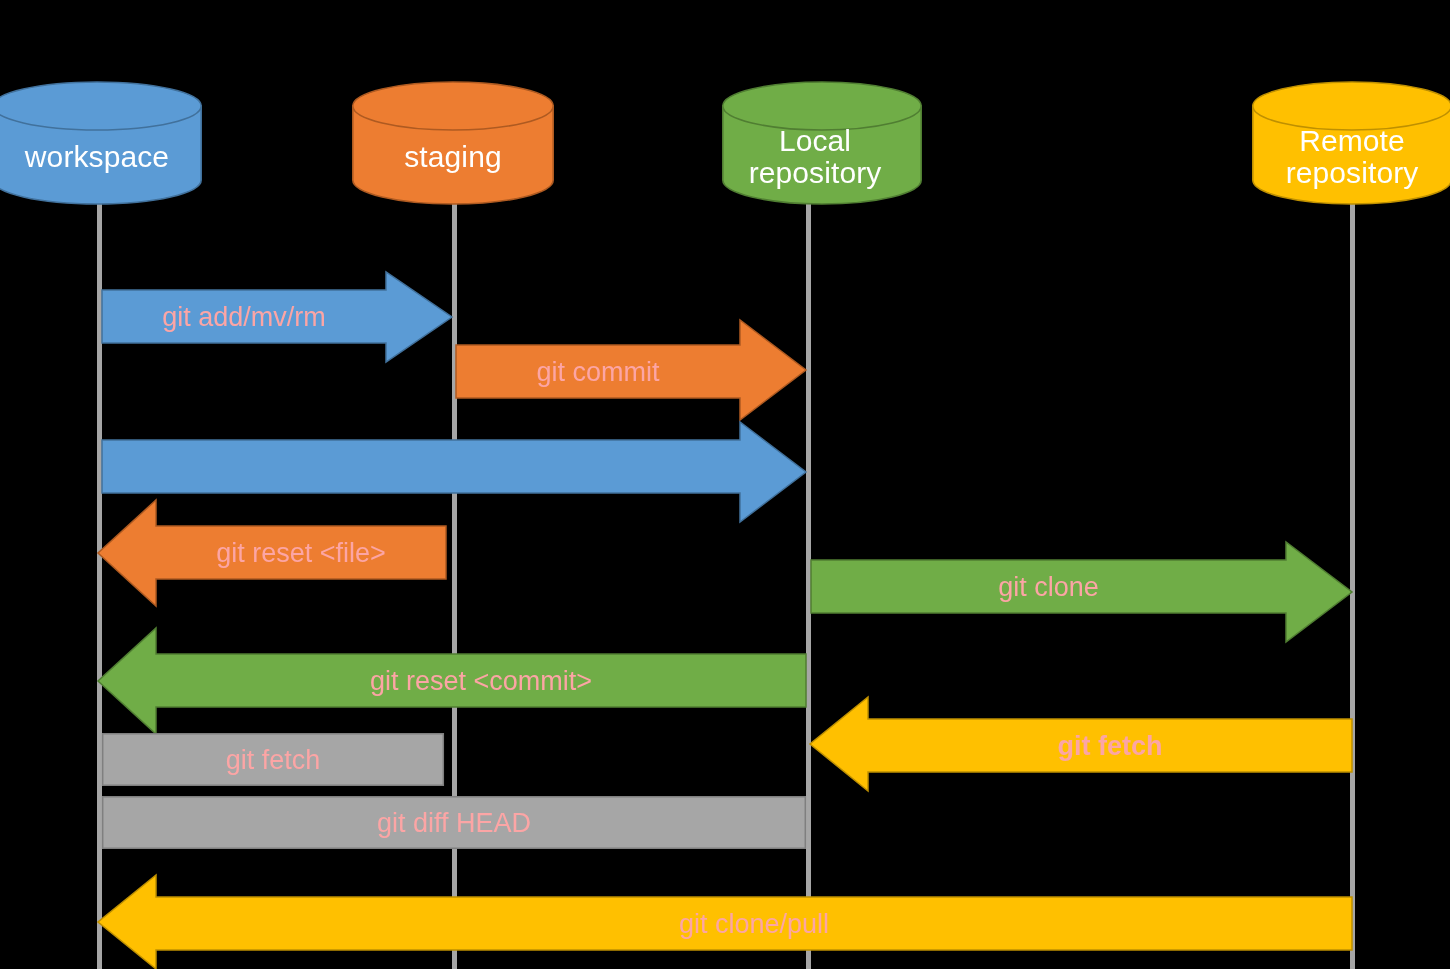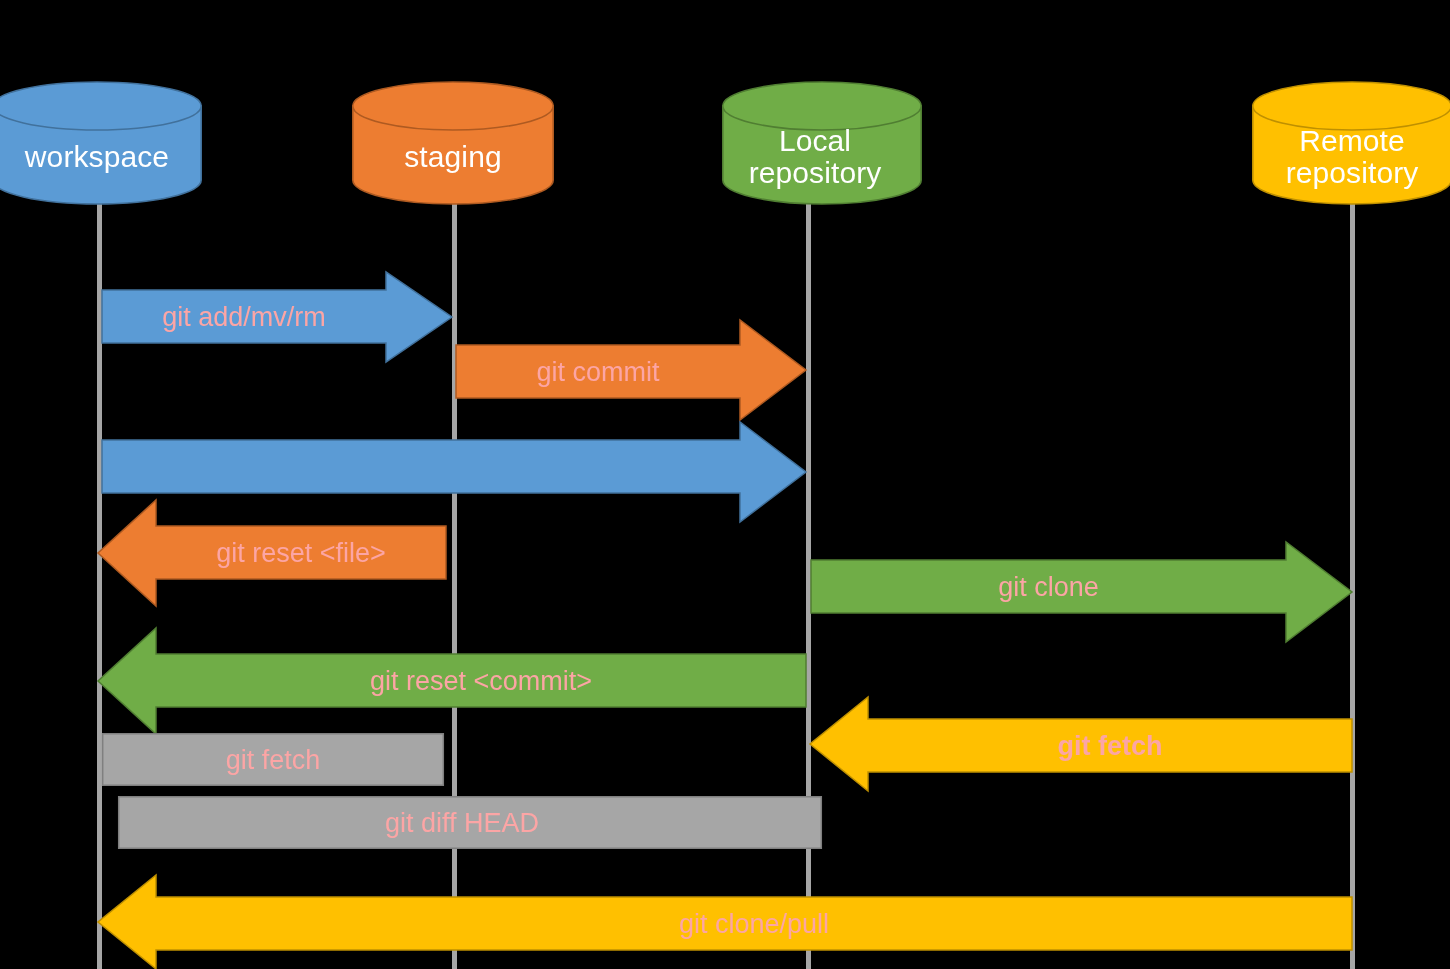--- a/index.html
+++ b/index.html
@@ -108,21 +108,21 @@
           <path d="M 542 22 L 58 22 L 58 0 L 0 47 L 58 94 L 58 75 L 542 75 Z" fill="#ffc000" stroke="#bf9000" stroke-width="1.5" stroke-linejoin="miter"></path>
         </svg>
         <div class="flow-label" style="top: 30.5px; height: 36px; line-height: 36px; left: 58px; width: 484px;">git fetch</div>
       </div>
       <div class="flow" style="left: 102px; top: 733px; width: 342px; height: 53px;">
         <svg width="342" height="53" viewBox="0 0 342 53">
           <path d="M 0.7 0.7 L 341.3 0.7 L 341.3 52.3 L 0.7 52.3 Z" fill="#a6a6a6" stroke="#7f7f7f" stroke-width="1.5" stroke-linejoin="miter"></path>
         </svg>
         <div class="flow-label" style="top: 8.5px; height: 36px; line-height: 36px;">git fetch</div>
       </div>
-      <div class="flow" style="left: 102px; top: 796px; width: 704px; height: 64px; padding-left: 16px;">
+      <div class="flow" style="left: 102px; top: 796px; width: 704px; height: 64px;">
         <svg width="704" height="53" viewBox="0 0 704 53">
           <path d="M 0.7 0.7 L 703.3 0.7 L 703.3 52.3 L 0.7 52.3 Z" fill="#a6a6a6" stroke="#7f7f7f" stroke-width="1.5" stroke-linejoin="miter"></path>
         </svg>
         <div class="flow-label" style="top: 8.5px; height: 36px; line-height: 36px;">git diff HEAD</div>
       </div>
       <div class="flow" style="left: 98px; top: 875px; width: 1254px; height: 94px;">
         <svg width="1254" height="94" viewBox="0 0 1254 94">
           <path d="M 1254 22 L 58 22 L 58 0 L 0 47 L 58 94 L 58 75 L 1254 75 Z" fill="#ffc000" stroke="#bf9000" stroke-width="1.5" stroke-linejoin="miter"></path>
         </svg>
         <div class="flow-label" style="top: 30.5px; height: 36px; line-height: 36px; left: 58px; width: 1196px;">git clone/pull</div>

